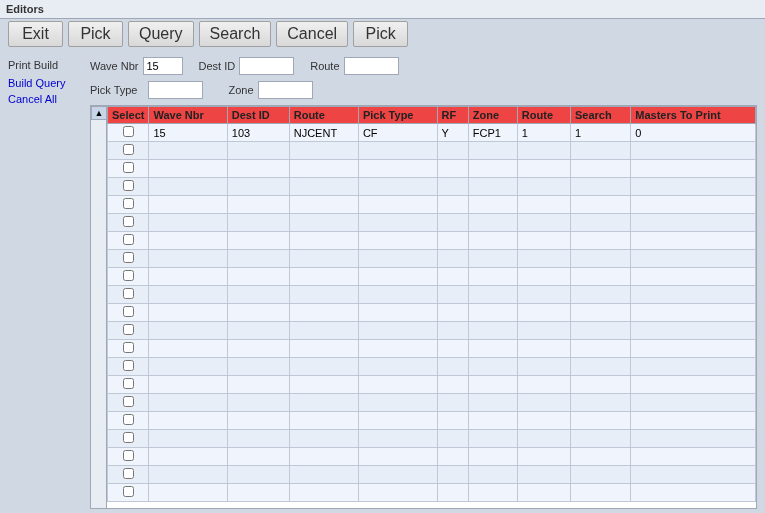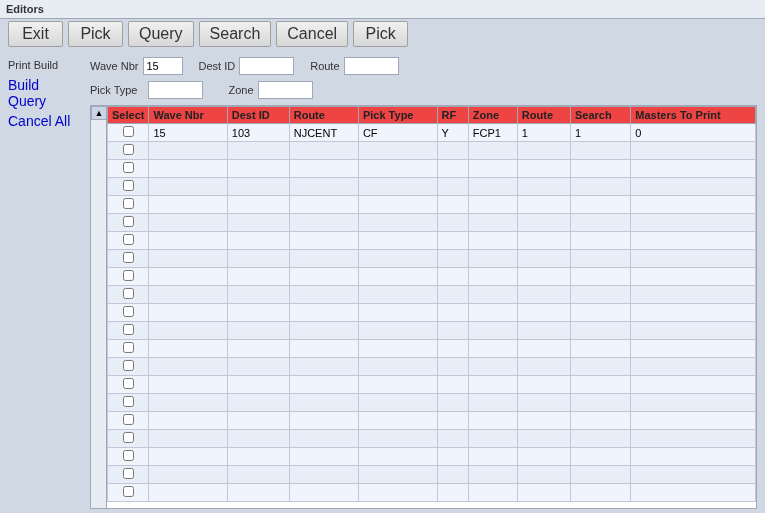--- a/index.html
+++ b/index.html
@@ -66,21 +66,21 @@
       flex-direction: column;
       gap: 4px;
     }
     .left-panel .print-labels {
       color: #333;
       font-size: 11px;
       margin-bottom: 2px;
     }
     .left-panel a {
       color: #0000cc;
-      font-size: 14px;
+      font-size: 11px;
       text-decoration: none;
       cursor: pointer;
     }
     .main-panel {
       flex: 1;
       display: flex;
       flex-direction: column;
       gap: 4px;
     }
     .form-group {

